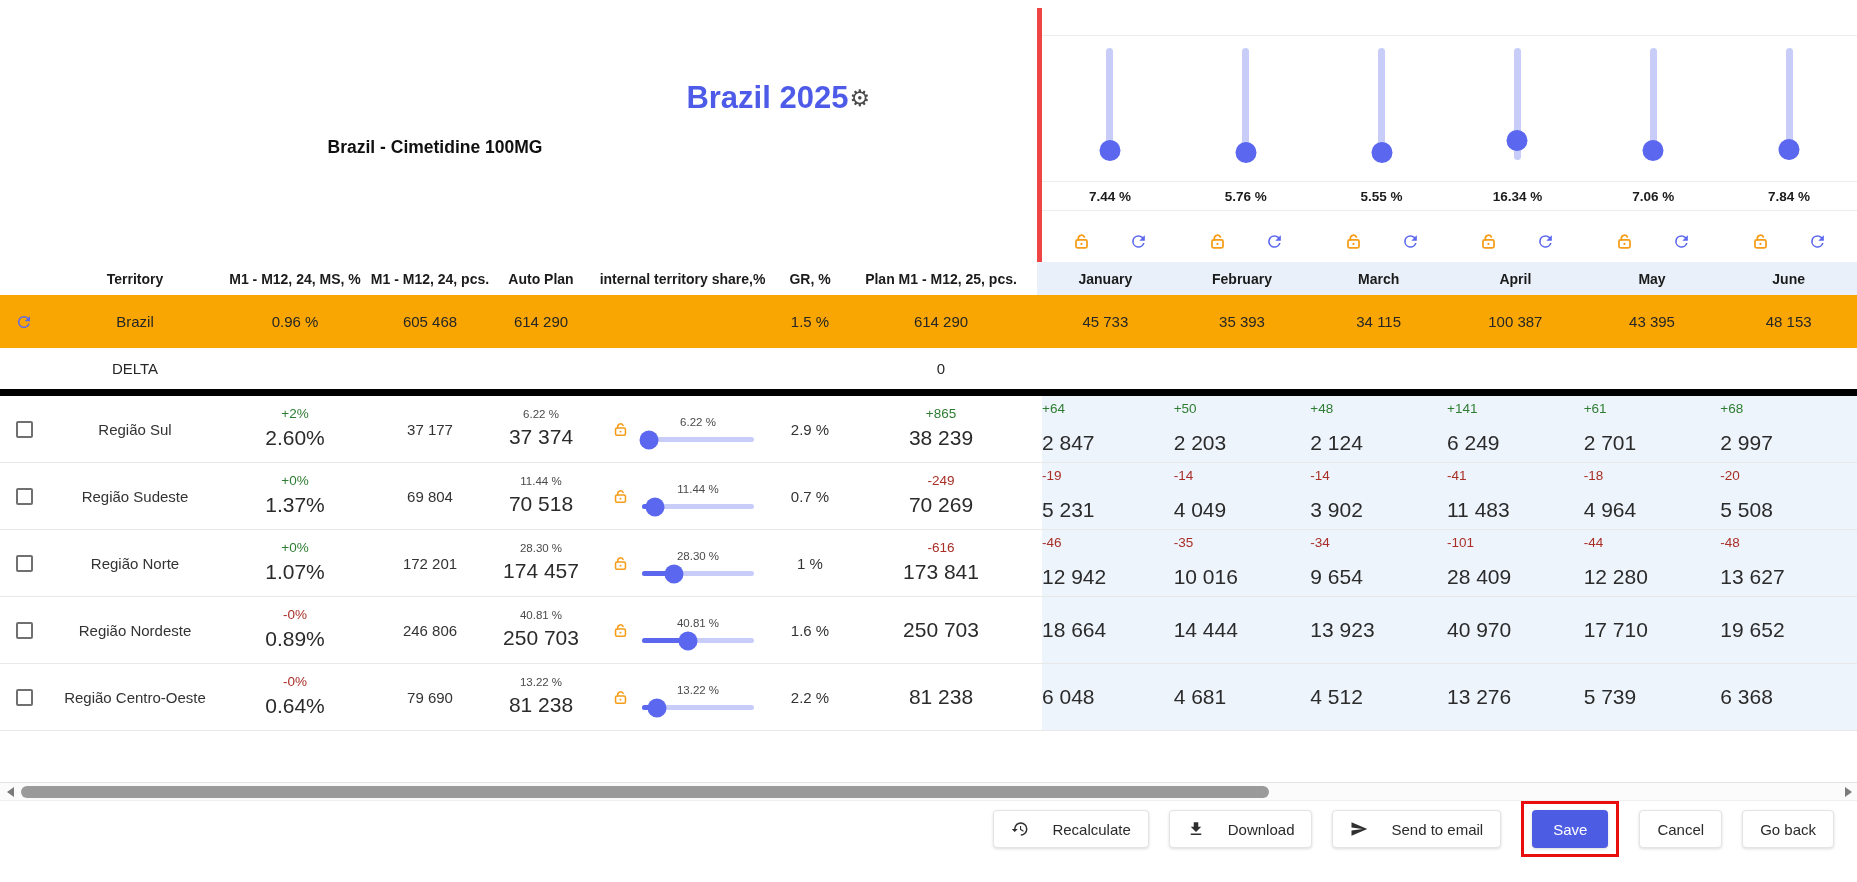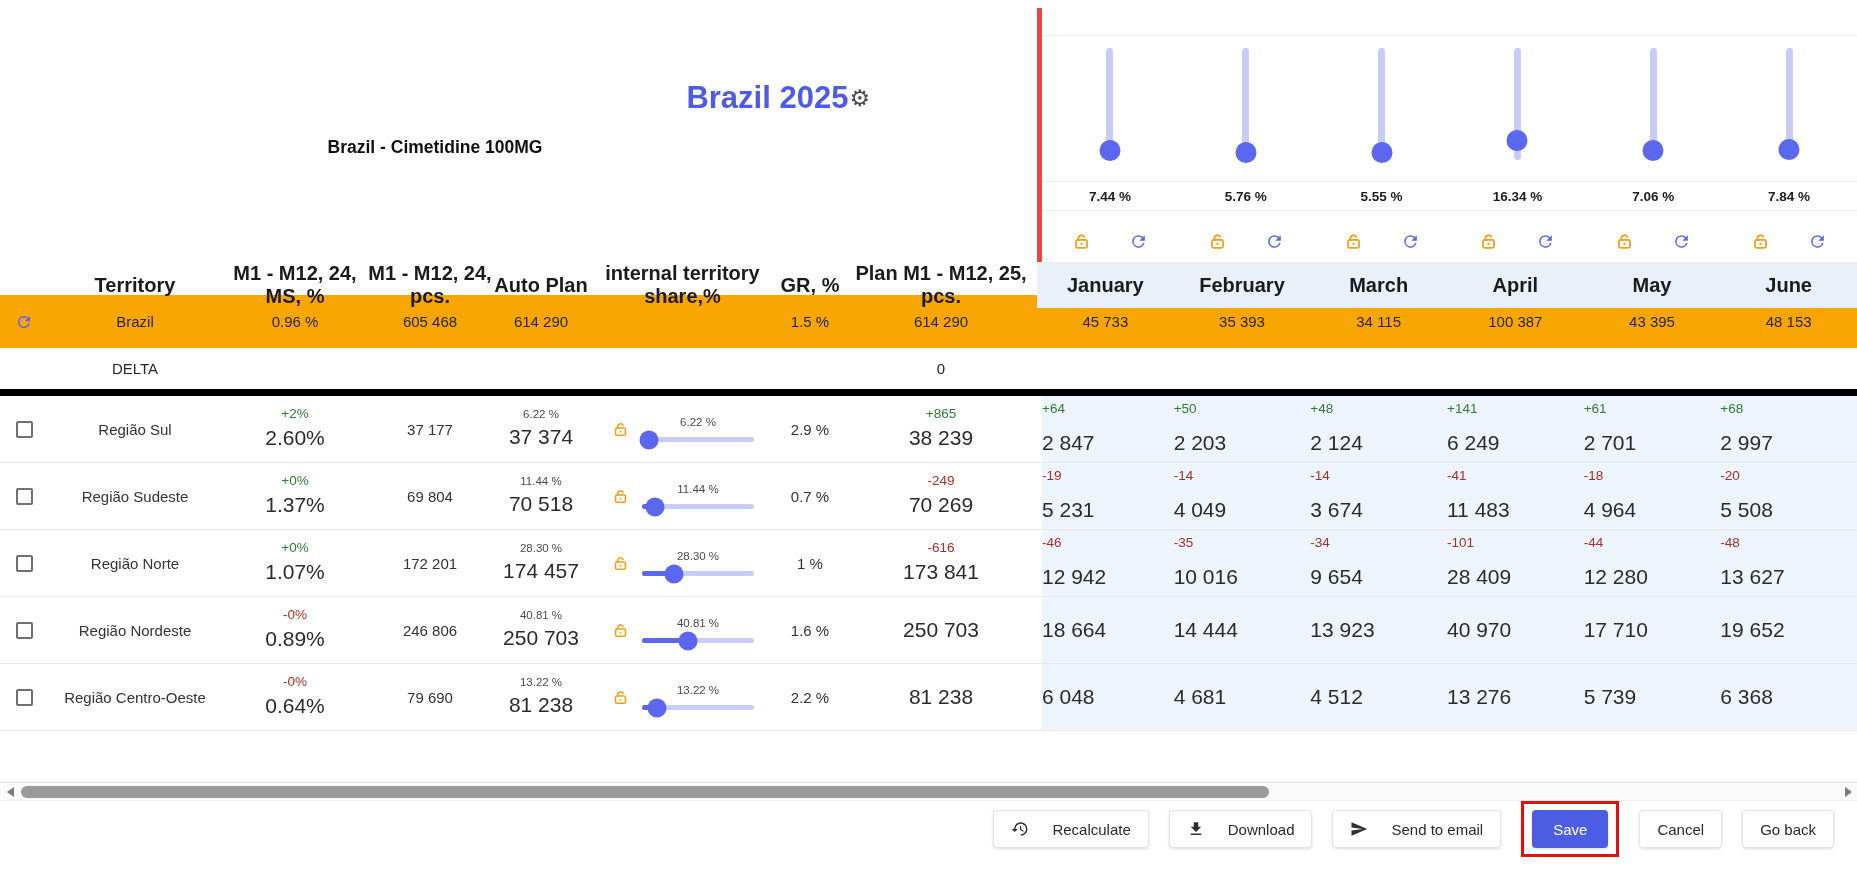--- a/index.html
+++ b/index.html
@@ -33,21 +33,21 @@
   .pct-row{height:30px;border-top:1px solid #ececec;border-bottom:1px solid #ececec;
     display:flex;align-items:center;justify-content:center;font-size:13.5px;font-weight:bold;color:#1c1c1c}
   .icons-row{flex:1;display:flex;align-items:center;justify-content:center;gap:38px}
   .icon-btn{background:none;border:none;padding:0;cursor:pointer;display:flex}
   .lock-icon{color:var(--lock-orange)}
   .refresh-icon{color:var(--slider-blue)}
   
   .table{position:absolute;top:262px;left:0;width:1857px;font-size:15px}
   .trow{display:grid;grid-template-columns:48px 174px 146px 124px 98px 185px 70px 192px repeat(6,1fr);align-items:center}
   .c{text-align:center}
-  .thead{height:33px;font-weight:bold;font-size:20px;color:#1b1b1b}
+  .thead{height:33px;font-weight:bold;font-size:14px;color:#1b1b1b}
   .thead .c-month{background:var(--months-header-bg);height:100%;display:flex;align-items:center;justify-content:center}
   .brazil{height:53px;background:var(--row-highlight);color:#262626}
   .delta-row{height:48px;border-bottom:7px solid #000000;color:#262626}
   .region{height:67px;border-bottom:1px solid #e8e8e8;color:#333}
   .region .c-month,.c-month.stack{height:100%;display:flex;flex-direction:column;align-items:flex-start;justify-content:center;gap:11px}
   .region .c-month{background:var(--months-bg)}
   .region .c-month.m0{border-left:5px solid #fff}
   .stackcell{display:flex;flex-direction:column;align-items:center;justify-content:center;gap:1px}
   .delta{font-size:13.5px;line-height:1.25}
   .delta.pos{color:var(--positive-green)}
@@ -398,21 +398,21 @@
         <div class="c c-month m0">
           <div class="delta neg">-19</div>
           <div class="val">5 231</div>
         </div>
         <div class="c c-month">
           <div class="delta neg">-14</div>
           <div class="val">4 049</div>
         </div>
         <div class="c c-month">
           <div class="delta neg">-14</div>
-          <div class="val">3 674</div>
+          <div class="val">3 902</div>
         </div>
         <div class="c c-month">
           <div class="delta neg">-41</div>
           <div class="val">11 483</div>
         </div>
         <div class="c c-month">
           <div class="delta neg">-18</div>
           <div class="val">4 964</div>
         </div>
         <div class="c c-month">

